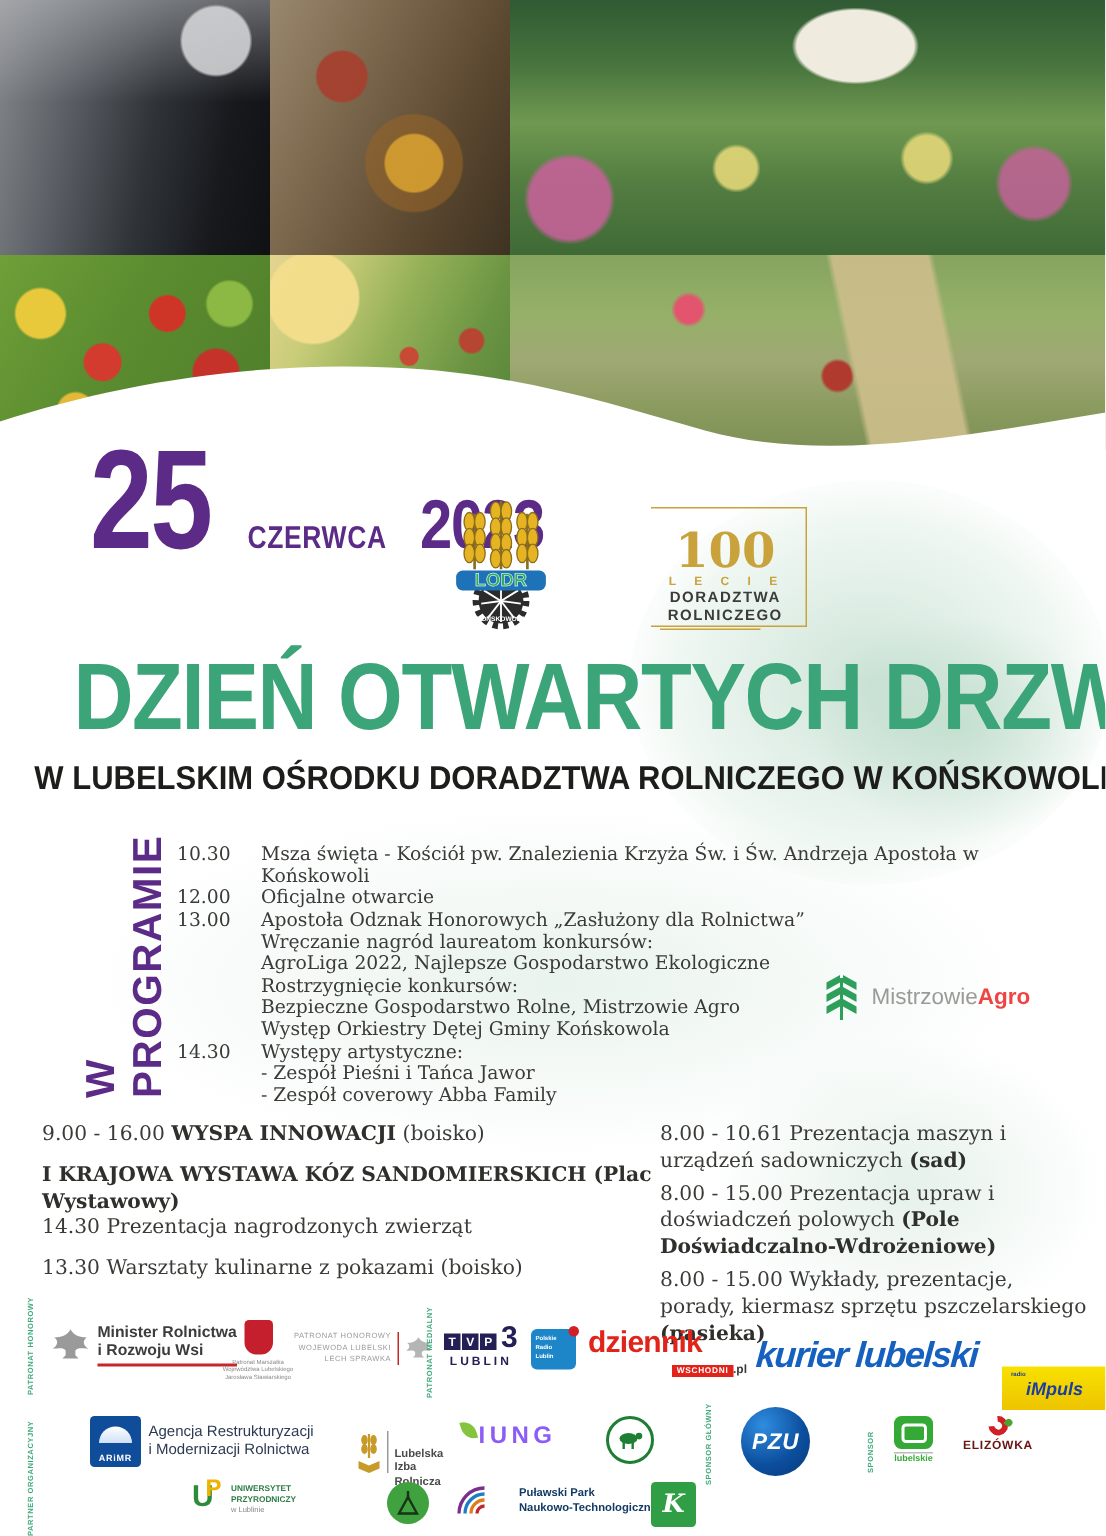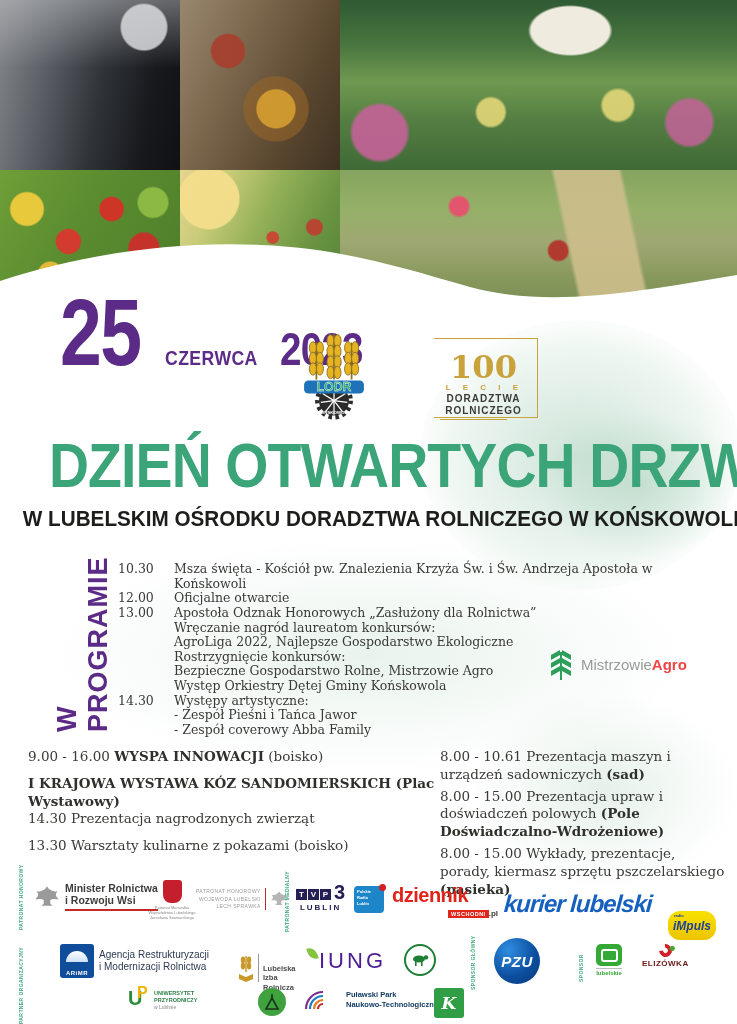--- a/index.html
+++ b/index.html
@@ -115,35 +115,35 @@
   .tvp-3{font-size:20px;font-weight:800;color:#242056;line-height:.8;margin-left:2px;}
   .tvp-city{font-size:8px;font-weight:800;color:#242056;letter-spacing:2px;margin-top:3px;}
   .prl{width:30px;height:27px;background:#1c86c8;border-radius:4px;position:relative;padding:3px 0 0 3px;box-sizing:border-box;}
   .prl::after{content:"";position:absolute;right:-2px;top:-2px;width:7px;height:7px;border-radius:50%;background:#d21f26;}
   .prl-txt{font-size:4px;color:#fff;font-weight:700;line-height:1.5;}
   .dzw-word{font-size:20px;font-weight:900;letter-spacing:-.5px;color:#e2231a;line-height:.9;}
   .dzw-sub{text-align:right;margin-top:-2px;}
   .dzw-badge{display:inline-block;background:#e2231a;color:#fff;font-size:5.5px;font-weight:800;padding:1px 3px;letter-spacing:.5px;}
   .dzw-pl{font-size:8px;font-weight:800;color:#3a3a3a;}
   .kurier{font-size:24px;font-weight:900;font-style:italic;color:#1660c0;transform:skewX(-4deg);letter-spacing:-1px;}
-  .impuls{width:48px;height:29px;background:linear-gradient(#f8e100,#edc400);border-radius:12px;position:relative;
+  .impuls{width:70px;height:29px;background:linear-gradient(#f8e100,#edc400);border-radius:0;position:relative;
           display:flex;align-items:center;justify-content:center;}
   .impuls-radio{position:absolute;top:2px;left:6px;font-size:4px;font-weight:800;color:#1b3f9e;}
   .impuls-name{font-size:12px;font-weight:900;font-style:italic;color:#1b3f9e;}
   .arimr-box{width:34px;height:34px;background:#0f4c9a;border-radius:3px;position:relative;flex:none;}
   .arimr-arc{position:absolute;left:6px;top:7px;width:22px;height:11px;border-radius:11px 11px 0 0;
              background:linear-gradient(#fff,#cfe0f5);}
   .arimr-abbr{position:absolute;bottom:2px;width:100%;text-align:center;font-size:6px;font-weight:800;color:#fff;letter-spacing:.5px;}
   .arimr-text{font-size:10px;color:#2d3a52;line-height:1.2;}
   .izba{display:flex;align-items:center;gap:4px;}
   .izba-div{width:1px;height:28px;background:#999;}
   .izba-text{font-size:7.5px;font-weight:700;color:#4a4a4a;line-height:1.25;margin-top:20px;}
   .iung{display:flex;align-items:flex-start;gap:2px;}
   .iung-leaf{width:9px;height:13px;background:#86c440;border-radius:0 12px 0 12px;transform:rotate(-18deg);margin-top:-3px;}
-  .iung-name{font-size:22px;font-weight:400;color:#4c1d95;letter-spacing:3px;line-height:1;}
+  .iung-name{font-size:16px;font-weight:700;color:#8b5cf6;letter-spacing:3px;line-height:1;}
   .zoo{width:32px;height:32px;border:2.5px solid #1e7e34;border-radius:50%;box-sizing:border-box;
        display:flex;align-items:center;justify-content:center;}
   .pzu{width:46px;height:46px;border-radius:50%;
        background:radial-gradient(circle at 32% 26%, #2f8de0 0%, #0c4e9e 58%, #083a78 100%);
        display:flex;align-items:center;justify-content:center;}
   .pzu-name{color:#fff;font-size:15px;font-weight:900;font-style:italic;letter-spacing:.5px;}
   .lub{text-align:center;}
   .lub-box{width:26px;height:22px;background:#35a935;border-radius:5px;margin:0 auto;display:flex;align-items:center;justify-content:center;}
   .lub-inner{width:13px;height:9px;border:2px solid #fff;border-radius:3px;}
   .lub-name{font-size:6px;font-weight:700;color:#35a935;margin-top:2px;border-top:1px solid #bbb;padding-top:1px;}

